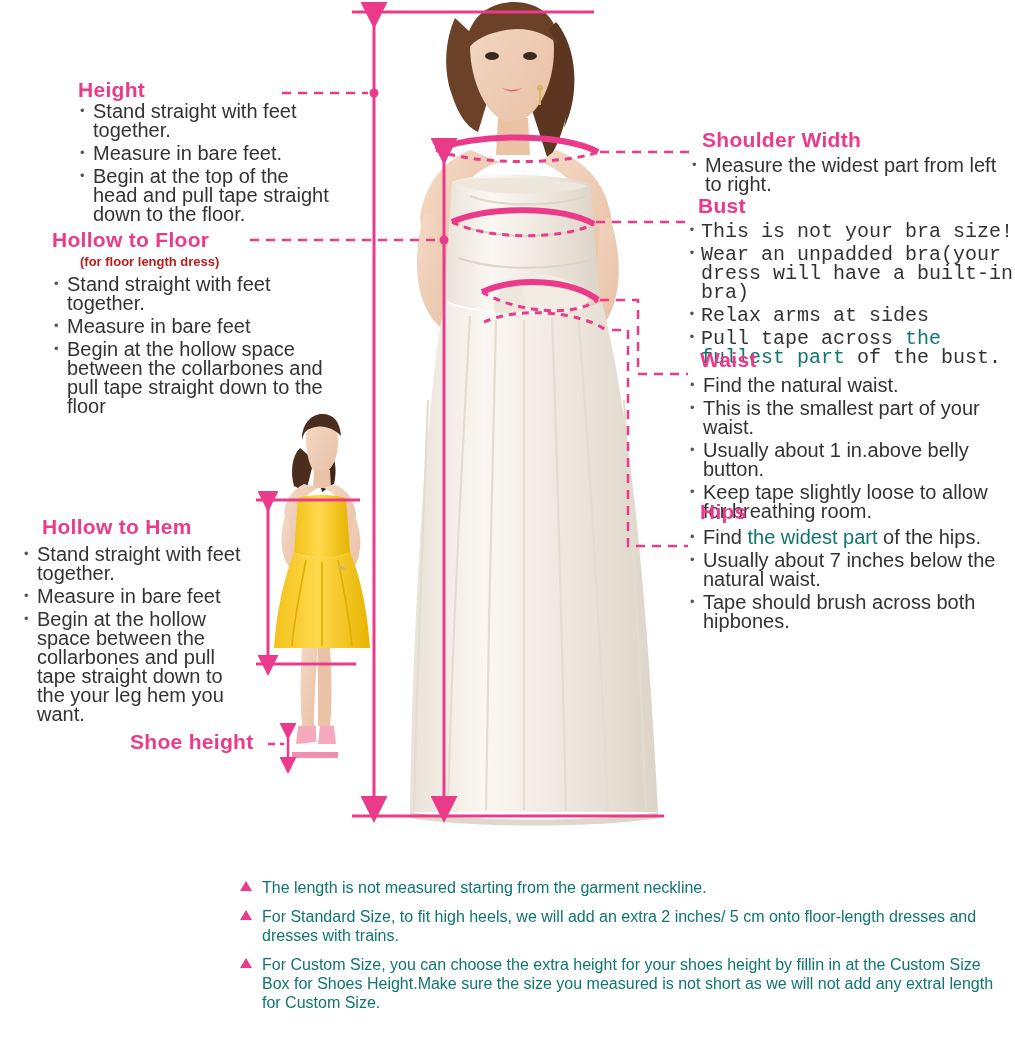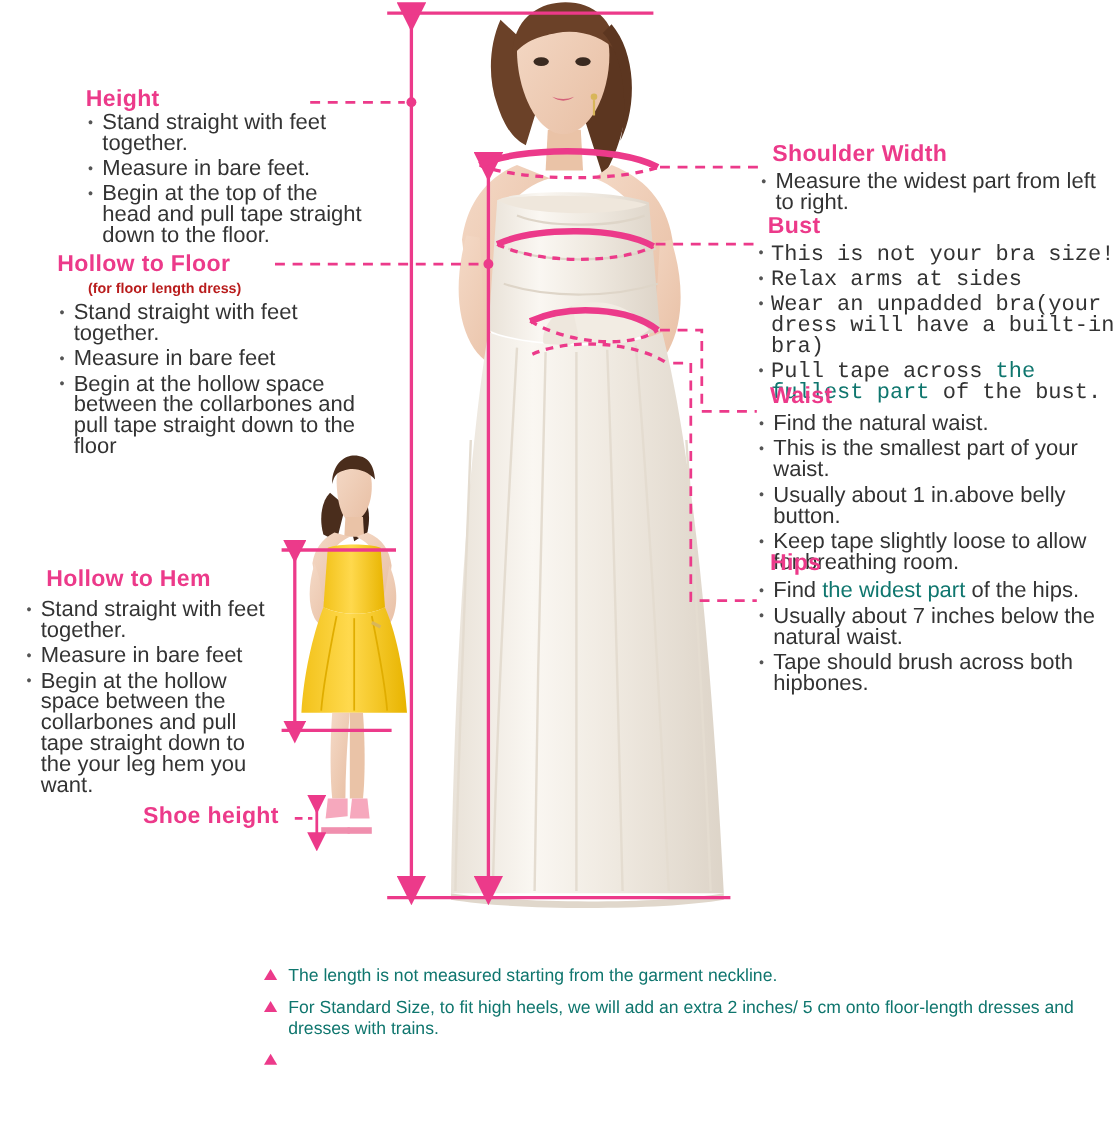--- a/index.html
+++ b/index.html
@@ -279,22 +279,22 @@
     <div class="heading">Shoulder Width</div>
     <ul class="bullets" style="margin-top:4px;">
       <li style="margin-left:-12px;">Measure the widest part from left to right.</li>
     </ul>
   </div>
 
   <div class="block" style="left:698px; top:194px; width:316px;">
     <div class="heading">Bust</div>
     <ul class="bullets" style="margin-top:4px; margin-left:-12px;font-family:Liberation Mono, monospace;">
       <li>This is not your bra size!</li>
+      <li>Wear an unpadded bra(your dress will have a built-in bra)</li>
       <li>Relax arms at sides</li>
-      <li>Wear an unpadded bra(your dress will have a built-in bra)</li>
       <li><span>Pull tape across </span><span class="pink-text">the fullest part</span><span> of the bust.</span></li>
     </ul>
   </div>
 
   <div class="block" style="left:700px; top:348px; width:300px;">
     <div class="heading">Waist</div>
     <ul class="bullets" style="margin-top:4px; margin-left:-12px;">
       <li>Find the natural waist.</li>
       <li>This is the smallest part of your waist.</li>
       <li>Usually about 1 in.above belly button.</li>
@@ -315,16 +315,17 @@
     <div class="note">
       <span class="tri"></span>
       <span>The length is not measured starting from the garment neckline.</span>
     </div>
     <div class="note">
       <span class="tri"></span>
       <span>For Standard Size, to fit high heels, we will add an extra 2 inches/ 5  cm onto floor-length dresses and dresses with trains.</span>
     </div>
     <div class="note">
       <span class="tri"></span>
+      <span>For Custom Size, you can choose the extra height for your shoes height by fillin in at the Custom Size Box for Shoes Height.Make sure the size you measured is not short as we will not add any extral length for Custom Size.</span>
     </div>
   </div>
 
 </div>
 
 </body></html>

